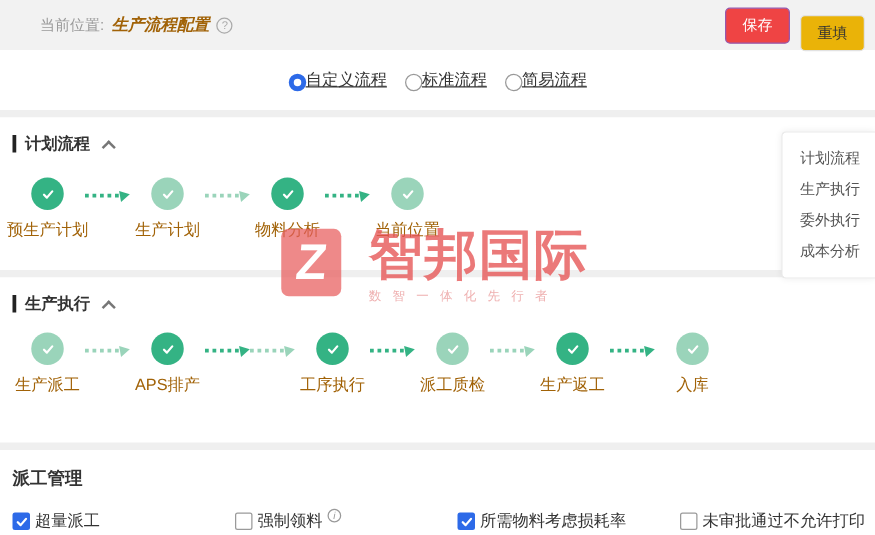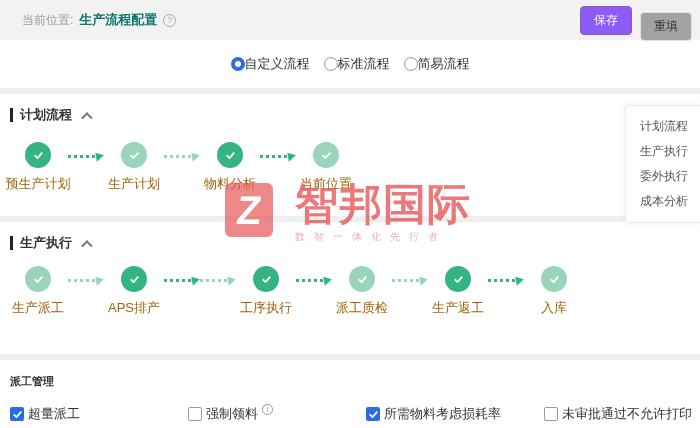--- a/index.html
+++ b/index.html
@@ -6,39 +6,39 @@
   html,body { width:700px; height:428px; }
   body {
     font-family: "Liberation Sans", "DejaVu Sans", sans-serif;
     background:#fff; color:#333; overflow:hidden; position:relative;
   }
   .page { width:700px; height:428px; position:relative; background:#fff; }
 
   
   .topbar {
     height:40px; background:#f2f2f2; display:flex; align-items:center;
-    justify-content:space-between; padding:0 8px 0 22px;
+    justify-content:space-between; padding:0 8px 0 32px;
   }
   .crumb { display:flex; align-items:center; gap:6px; }
   .crumb-label { font-size:12px; color:#9a9a9a; }
-  .page-title { font-size:13px; font-weight:bold; color:#0f766e; }
+  .page-title { font-size:13px; font-weight:bold; color:#a16207;font-style:italic; }
   .help-icon {
     width:13px; height:13px; border:1px solid #aaa; border-radius:50%;
     color:#aaa; font-size:9px; display:inline-flex; align-items:center;
     justify-content:center; cursor:pointer;
   }
   .actions { display:flex; align-items:center; gap:8px; }
   .btn { font-size:12px; padding:5px 13px; border-radius:4px; cursor:pointer;
          font-family:inherit; border:1px solid transparent; }
-  .btn-save { background:#8b5cf6; color:#fff; border-color:#9658ad; }
-  .btn-reset { background:#a3a3a3; color:#333; border-color:#e2e2e2;margin-top:12px; }
+  .btn-save { background:#ef4444; color:#fff; border-color:#9658ad; }
+  .btn-reset { background:#eab308; color:#333; border-color:#e2e2e2;margin-top:12px; }
 
   
   .mode-area { height:48px; display:flex; align-items:center; justify-content:center; gap:14px; background:#fff; }
-  .mode-option { display:flex; align-items:center; gap:0; cursor:pointer; }
+  .mode-option { display:flex; align-items:flex-end; gap:0; cursor:pointer;text-decoration:underline; }
   .radio { width:14px; height:14px; border-radius:50%; border:1px solid #999; background:#fff; flex:none; }
   .radio.on { border:4px solid #2d6ae8; }
   .mode-label { font-size:13px; color:#333; }
 
   .divider { height:6px; background:#efefef; }
 
   
   .panel { background:#fff; }
   .panel-head { display:flex; align-items:center; gap:7px; padding:12px 0 0 10px; height:30px; }
   .head-bar { width:3px; height:14px; background:#222; flex:none; }
@@ -57,21 +57,21 @@
   .arrow { width:36px; flex:none; display:flex; align-items:center; margin-top:10px; }
   .arrow .dots { flex:1; border-top:3px dotted #34b384; margin-right:1px; }
   .arrow .tri { width:0; height:0; border-left:8px solid #34b384;
                 border-top:4px solid transparent; border-bottom:5px solid transparent;
                 transform:rotate(-10deg); }
   .arrow.light .dots { border-top-color:#9ad4ba; }
   .arrow.light .tri { border-left-color:#9ad4ba; }
 
   
   .dispatch { padding:8px 0 0 10px; }
-  .dispatch-title { font-size:11px; font-weight:bold; color:#333; padding-top:6px; }
+  .dispatch-title { font-size:14px; font-weight:bold; color:#333; padding-top:6px; }
   .cb-row { display:flex; margin-top:16px; }
   .cb-item { width:178px; flex:none; display:flex; align-items:center; gap:4px; cursor:pointer; }
   .cb-box { width:14px; height:14px; border-radius:2px; flex:none; display:flex; align-items:center; justify-content:center; }
   .cb-box.on { background:#2d6ae8; }
   .cb-box.off { background:#fff; border:1px solid #9a9a9a; }
   .cb-label { font-size:13px; color:#333; white-space:nowrap; }
   .info-badge { width:11px; height:11px; border:1px solid #999; border-radius:50%;
                 color:#999; font-size:8px; display:inline-flex; align-items:center;
                 justify-content:center; transform:translateY(-5px); font-style:italic; }
 

